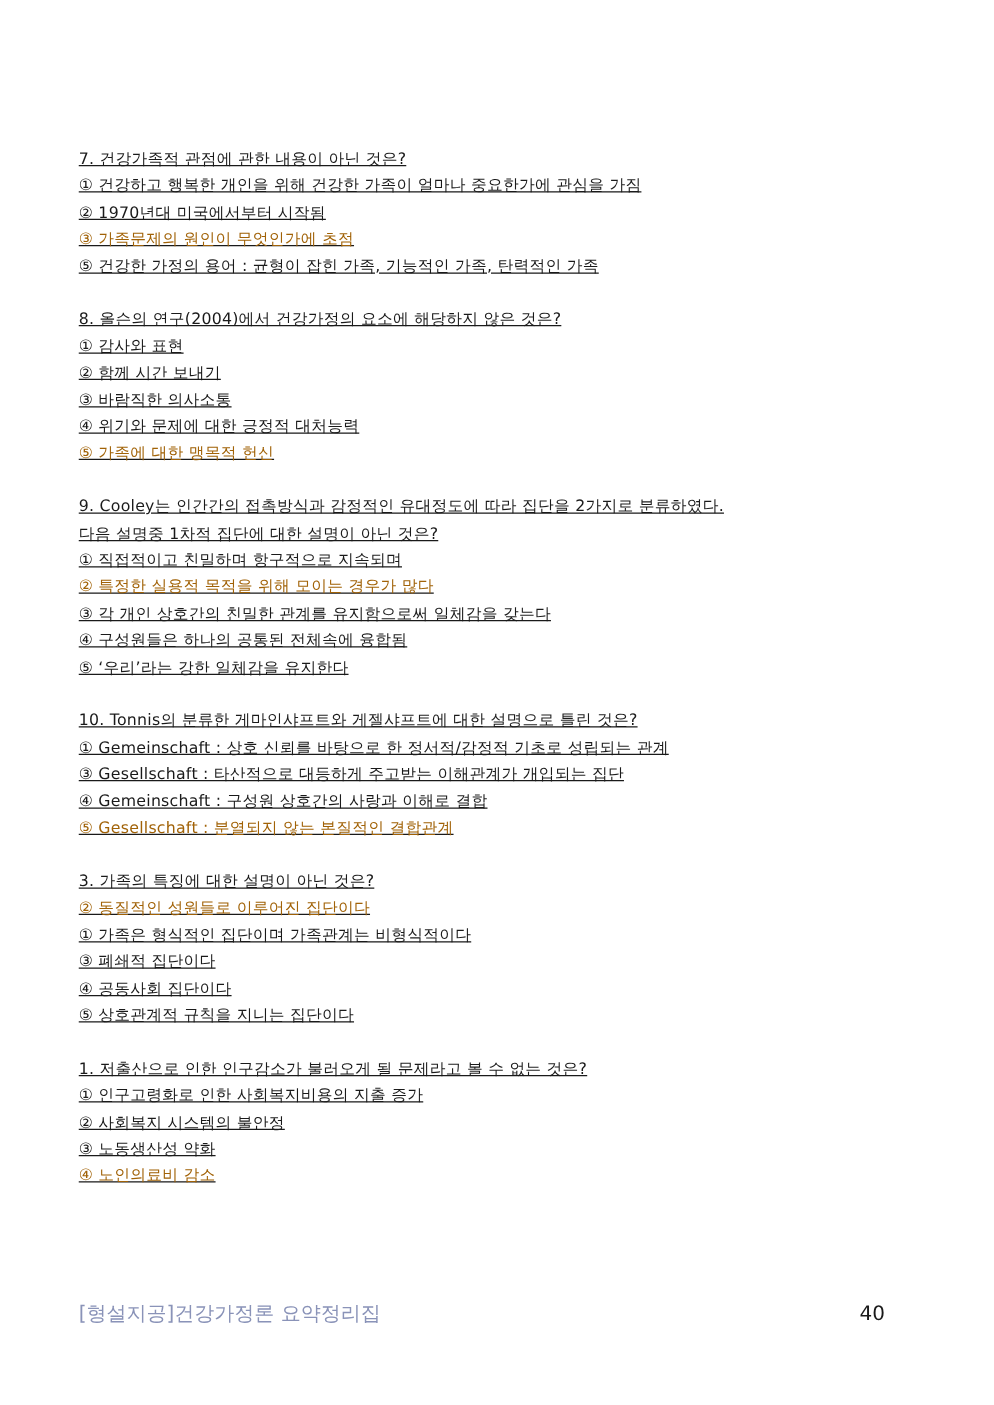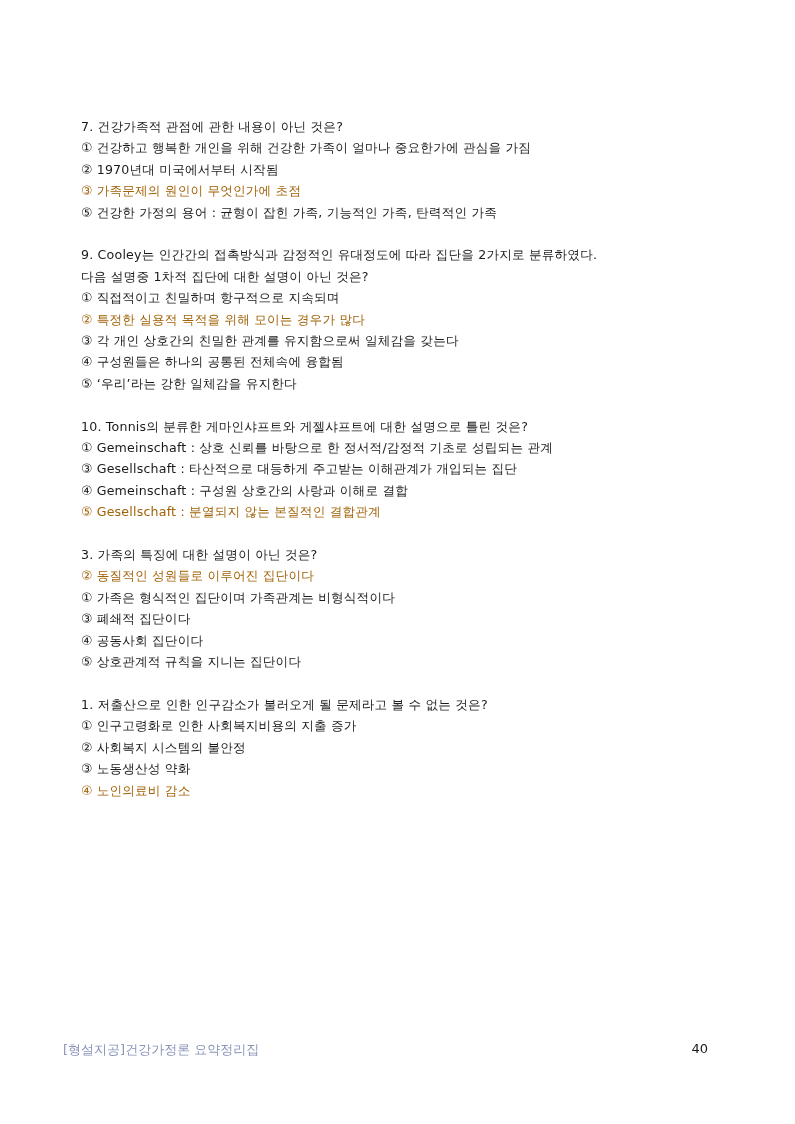--- a/index.html
+++ b/index.html
@@ -1,41 +1,49 @@
 <!DOCTYPE html>
 <html><head>
   <meta charset="utf-8">
   <style>
     html, body { margin: 0; padding: 0; background: #ffffff; }
     body { width: 795px; height: 1124px; position: relative; overflow: hidden;
            font-family: "DejaVu Sans", "Liberation Sans", sans-serif; color: #1a1a1a; }
-    .page { position: absolute; left: 81px; top: 116px; width: 660px; }
+    .page { position: absolute; left: 63px; top: 116px; width: 660px; text-decoration: underline; }
     .q { font-size: 12.6px; line-height: 21.4px; margin: 0; }
     .question { margin-bottom: 21.4px; }
     .line { white-space: nowrap; letter-spacing: 0.2px; }
     .answer { color: #a16207; }
-    .footer { position: absolute; left: 63px; top: 1041px; width: 645px; font-size: 13px;
+    .footer { position: absolute; left: 63px; top: 1041px; width: 645px; font-size: 16px;
               display: flex; justify-content: space-between; }
     .footer-title { color: #8a93b8; }
     .page-num { color: #1a1a1a; }
     #q9 { margin-bottom: 21.4px; }
   </style>
 </head>
 <body>
 
 <div class="page">
 
   <div class="q question">
     <div class="line">7. 건강가족적 관점에 관한 내용이 아닌 것은?</div>
     <div class="line">① 건강하고 행복한 개인을 위해 건강한 가족이 얼마나 중요한가에 관심을 가짐</div>
     <div class="line">② 1970년대 미국에서부터 시작됨</div>
     <div class="line answer">③ 가족문제의 원인이 무엇인가에 초점</div>
     <div class="line">⑤ 건강한 가정의 용어 : 균형이 잡힌 가족, 기능적인 가족, 탄력적인 가족</div>
   </div>
 
+  <div class="q question">
+    <div class="line">8. 올슨의 연구(2004)에서 건강가정의 요소에 해당하지 않은 것은?</div>
+    <div class="line">① 감사와 표현</div>
+    <div class="line">② 함께 시간 보내기</div>
+    <div class="line">③ 바람직한 의사소통</div>
+    <div class="line">④ 위기와 문제에 대한 긍정적 대처능력</div>
+    <div class="line answer">⑤ 가족에 대한 맹목적 헌신</div>
+  </div>
 
   <div class="q question" id="q9">
     <div class="line">9. Cooley는 인간간의 접촉방식과 감정적인 유대정도에 따라 집단을 2가지로 분류하였다.</div>
     <div class="line">다음 설명중 1차적 집단에 대한 설명이 아닌 것은?</div>
     <div class="line">① 직접적이고 친밀하며 항구적으로 지속되며</div>
     <div class="line answer">② 특정한 실용적 목적을 위해 모이는 경우가 많다</div>
     <div class="line">③ 각 개인 상호간의 친밀한 관계를 유지함으로써 일체감을 갖는다</div>
     <div class="line">④ 구성원들은 하나의 공통된 전체속에 융합됨</div>
     <div class="line">⑤ ‘우리’라는 강한 일체감을 유지한다</div>
   </div>

